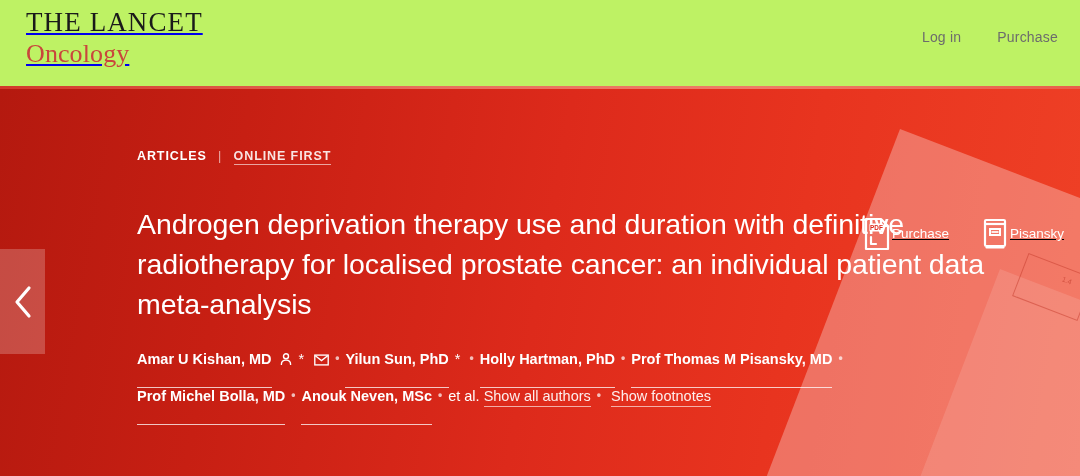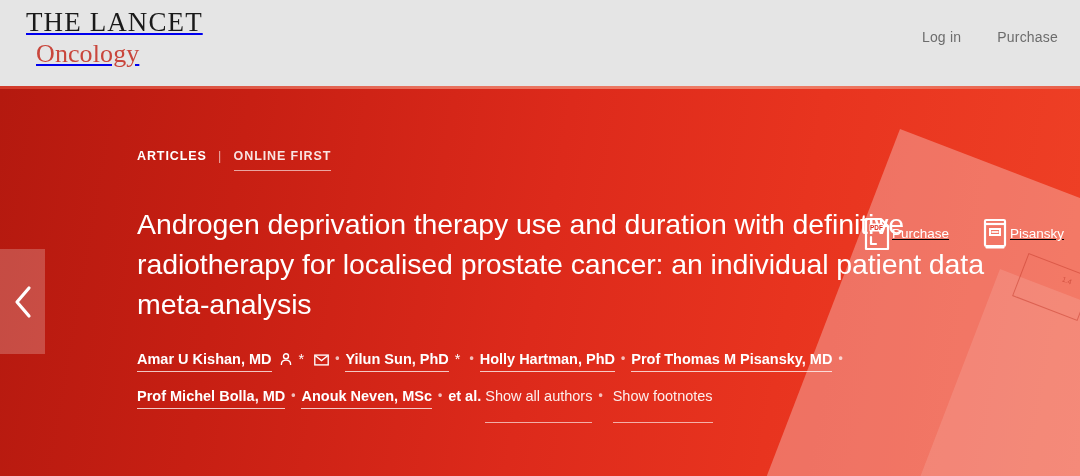--- a/index.html
+++ b/index.html
@@ -18,21 +18,21 @@
     height: 476px;
     overflow: hidden;
   }
 
   
   .masthead {
     position: absolute;
     top: 0; left: 0;
     width: 1080px;
     height: 86px;
-    background: #e5e5e5;
+    background: #bef264;
     z-index: 5;
   }
 
   .logo-block {
     position: absolute;
     left: 26px;
     top: 9px;
     line-height: 1;
     user-select: none;
   }
@@ -45,21 +45,20 @@
     font-weight: 400;
   }
   .logo-oncology {
     display: block;
     font-family: "Liberation Serif", serif;
     font-size: 26px;
     color: #c9463c;
     margin-top: 5px;
     letter-spacing: 0.1px;
     font-weight: 400;
-    margin-left: 10px;
   }
 
   .masthead-nav {
     position: absolute;
     right: 22px;
     top: 29px;
     display: flex;
     align-items: center;
     gap: 36px;
   }
@@ -163,21 +162,21 @@
   }
   .kicker .sep {
     color: rgba(255,255,255,0.62);
     font-weight: 400;
     margin: 0 7px;
   }
   .kicker a {
     color: rgba(255,255,255,0.88);
     text-decoration: none;
     border-bottom: 1px solid rgba(255,255,255,0.6);
-    padding-bottom: 7px;
+    padding-bottom: 1px;
     font-weight: 700;
   }
 
   .article-title {
     position: absolute;
     top: 96px; left: 0;
     width: 862px;
     color: #ffffff;
     font-size: 28.5px;
     line-height: 40px;
@@ -191,41 +190,41 @@
     width: 800px;
     color: #ffffff;
     font-size: 14.5px;
     line-height: 34px;
     font-weight: 600;
   }
   .authors a {
     color: #ffffff;
     text-decoration: none;
     border-bottom: 1px solid rgba(255,255,255,0.75);
-    padding-bottom: 4px;
+    padding-bottom: 20px;
   }
   .authors .dot {
     display: inline-block;
     color: rgba(255,255,255,0.7);
     margin: 0 6px;
     font-size: 12px;
     vertical-align: 2px;
   }
   .authors .star {
     color: #ffffff;
     margin: 0 3px 0 6px;
     font-weight: 400;
   }
-  .authors .plainy { font-weight: 700; }
+  .authors .plainy { font-weight: 400; }
   .authors .light {
     font-weight: 400;
     color: rgba(255,255,255,0.92);
     border-bottom: 1px solid rgba(255,255,255,0.62);
     text-decoration: none;
-    padding-bottom: 18px;
+    padding-bottom: 2px;
     margin-left: 4px;
   }
   .ico-inline {
     display: inline-block;
     vertical-align: -2px;
     margin-left: 7px;
   }
 
   
   .hero-actions {

